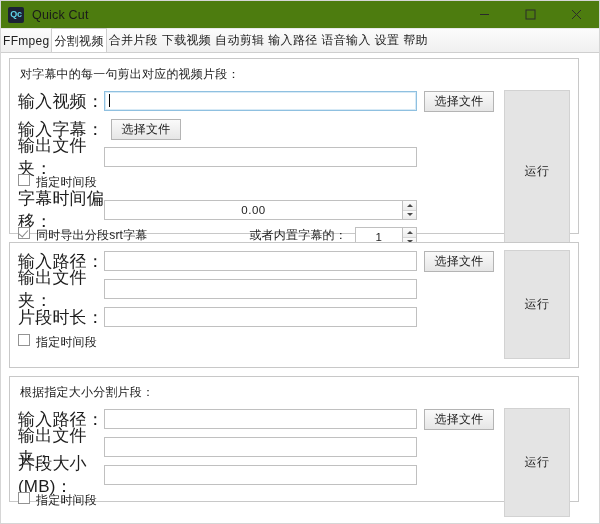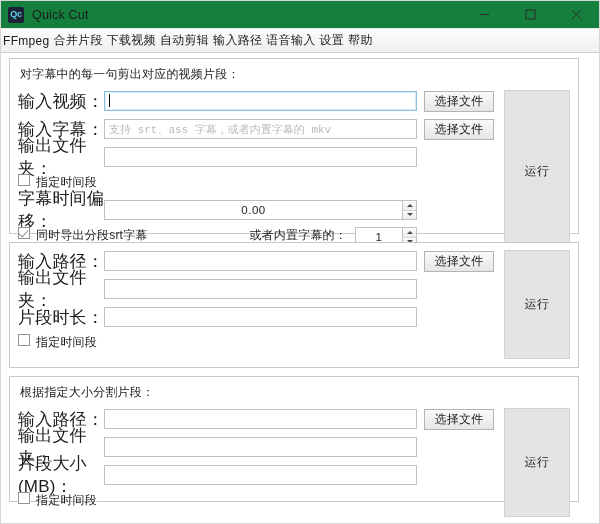--- a/index.html
+++ b/index.html
@@ -16,21 +16,21 @@
     box-sizing: border-box;
     background: #ffffff;
     border: 1px solid #d6d6d6;
     overflow: hidden;
   }
 
   
   .titlebar {
     position: relative;
     height: 27px;
-    background: #15803d;
+    background: #4d7c0f;
     display: flex;
     align-items: center;
     border-bottom: 1px solid #e8e8e8;
   }
   .app-icon {
     width: 16px; height: 16px;
     margin-left: 7px; margin-right: 8px;
     background: #1c2235;
     border-radius: 2px;
     display: flex; align-items: center; justify-content: center;
@@ -323,20 +323,23 @@
           <line x1="10" y1="1" x2="1" y2="10" stroke="#2b2b2b" stroke-width="1"></line>
         </svg>
       </button>
     </div>
   </div>
 
   <div class="tabbar">
     <div class="tab">
         <span>FFmpeg</span>
       </div>
+    <div class="tab selected">
+        <span>分割视频</span>
+      </div>
     <div class="tab">
         <span>合并片段</span>
       </div>
     <div class="tab">
         <span>下载视频</span>
       </div>
     <div class="tab">
         <span>自动剪辑</span>
       </div>
     <div class="tab">
@@ -365,21 +368,20 @@
             <div class="lbl">输入视频：</div>
             <div class="txt-wrap">
               <input class="txt focused" type="text" value="" style="">
               <div class="caret"></div>
             </div>
             <button class="pickbtn">选择文件</button>
           </div>
 
           <div class="row">
             <div class="lbl">输入字幕：</div>
-            <input class="txt" type="text" placeholder="支持 srt、ass 字幕，或者内置字幕的 mkv" style="">
             <button class="pickbtn">选择文件</button>
           </div>
 
           <div class="row">
             <div class="lbl">输出文件夹：</div>
             <input class="txt" type="text" value="" style="">
             <div class="pickbtn-spacer"></div>
           </div>
 
           <div class="cbrow">

